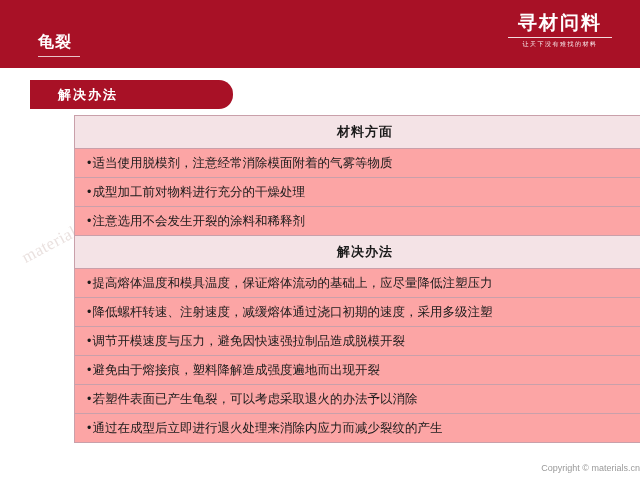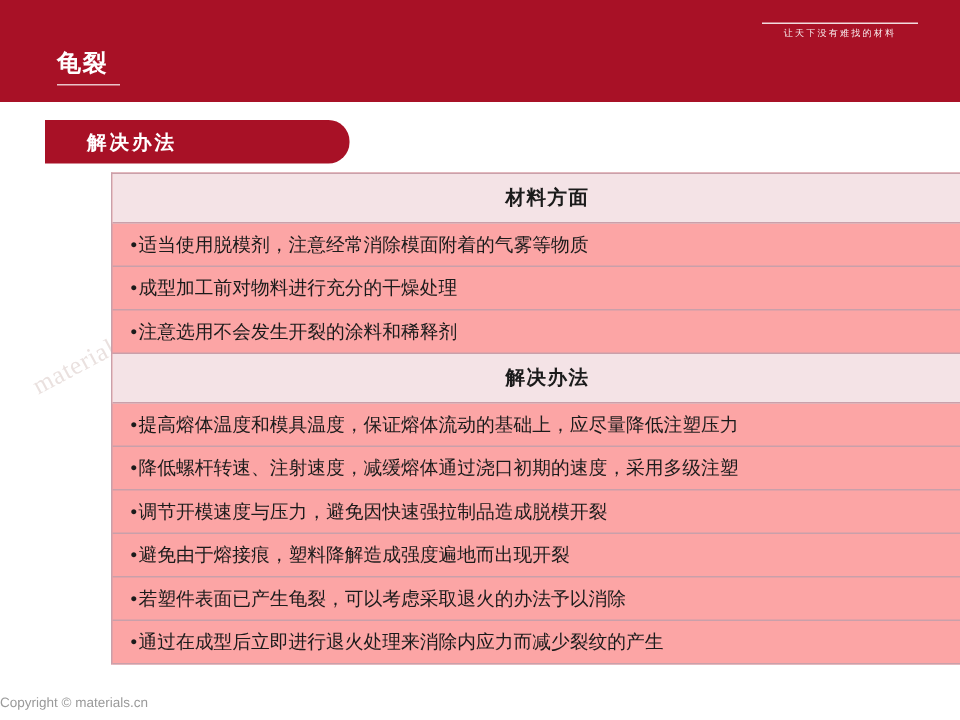--- a/index.html
+++ b/index.html
@@ -150,34 +150,35 @@
     color: #1b1b1b;
     margin-right: 1px;
   }
 
   
   .footer {
     position: absolute;
     left: 0;
     top: 463px;
     width: 640px;
-    text-align: left;
+    text-align: right;
     font-size: 9px;
     color: #9a9a9a;
   }
 </style>
 </head>
 <body>
 
 <div class="slide">
 
   <div class="header">
     <div class="header-title">龟裂</div>
     <div class="header-underline"></div>
     <div class="logo">
+      <div class="logo-main">寻材问料</div>
       <div class="logo-rule"></div>
       <div class="logo-sub">让天下没有难找的材料</div>
     </div>
   </div>
 
   <div class="section-pill"></div>
   <div class="section-pill-label">解决办法</div>
 
   <div class="wm wm1">materials.cn</div>
   <div class="wm wm2">materials.cn</div>

